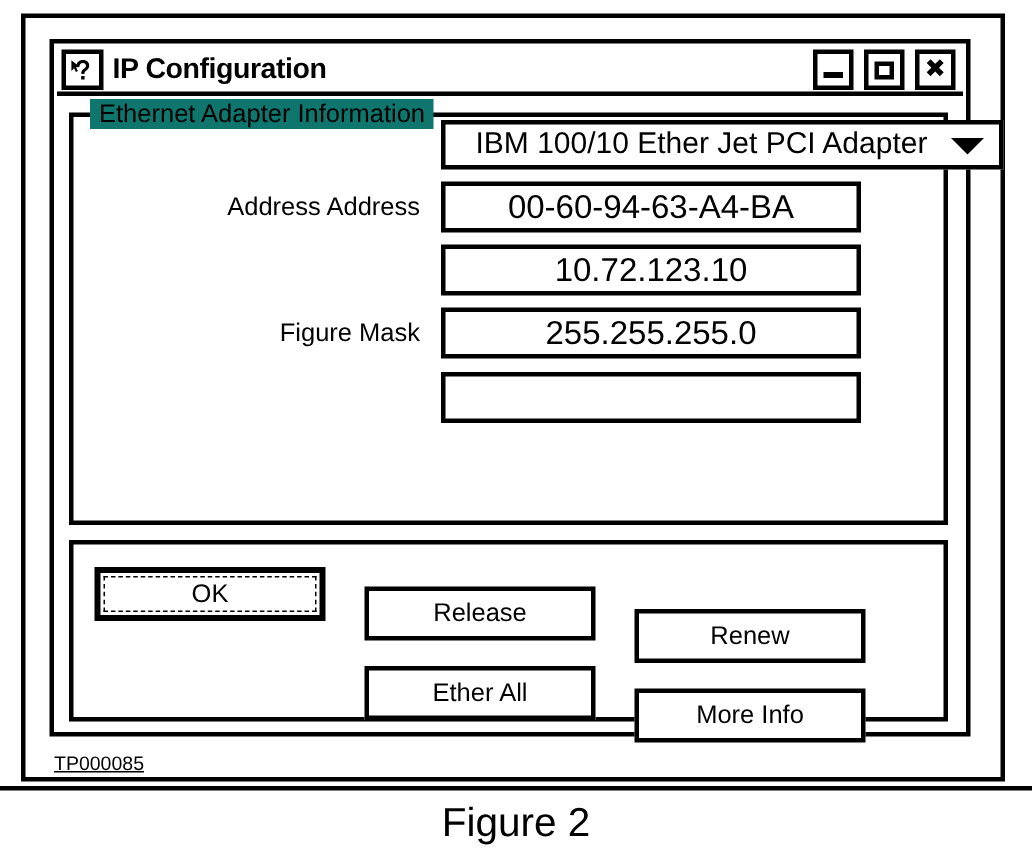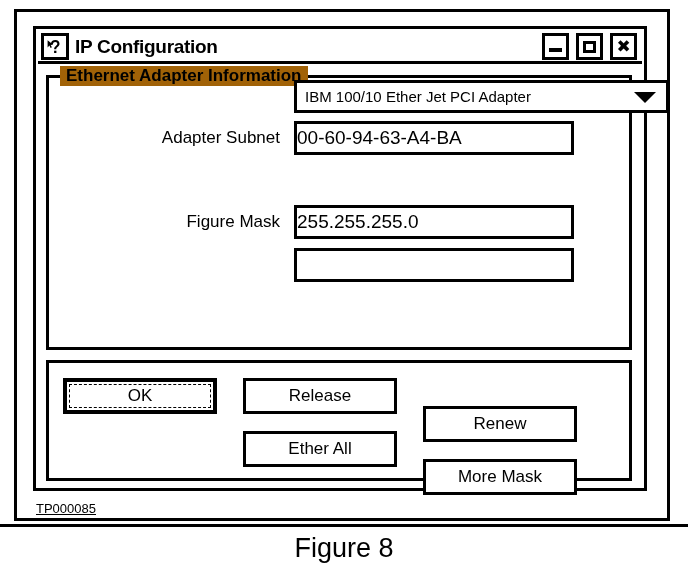--- a/index.html
+++ b/index.html
@@ -106,26 +106,25 @@
   #adapter-group {
     position: absolute;
     left: 10px; top: 46px;
     width: 586px; height: 275px;
     border: 3px solid #000;
     box-sizing: border-box;
   }
   #adapter-group-label {
     position: absolute;
     left: 11px; top: -12px;
-    background: #a16207;
+    background: #0f766e;
     padding: 0 6px;
     font-size: 17px;
     white-space: nowrap;
     line-height: 20px;
-    font-weight: bold;
   }
 
   
   .field-row {
     position: absolute;
     left: 0;
     width: 586px;
     height: 34px;
   }
   #row-adapter { top: 43px; }
@@ -143,41 +142,42 @@
     font-size: 17px;
     white-space: nowrap;
   }
   .field-box {
     position: absolute;
     left: 245px; top: 0;
     width: 280px; height: 34px;
     border: 3px solid #000;
     box-sizing: border-box;
     background: #fff;
-    font-size: 19px;
+    font-size: 22px;
     line-height: 28px;
+    text-align: center;
     white-space: nowrap;
     overflow: hidden;
   }
 
   
   #adapter-select {
     position: absolute;
     left: 245px; top: 2px;
     width: 375px; height: 33px;
     border: 3px solid #000;
     box-sizing: border-box;
     background: #fff;
   }
   #adapter-select-value {
     position: absolute;
-    left: 8px; top: 0;
+    left: 20px; top: 0;
     height: 27px;
     line-height: 27px;
-    font-size: 15px;
+    font-size: 20px;
     white-space: nowrap;
   }
   #adapter-select-arrow {
     position: absolute;
     right: 10px; top: 9px;
     width: 0; height: 0;
     border-left: 11px solid transparent;
     border-right: 11px solid transparent;
     border-top: 11px solid #000;
   }
@@ -197,21 +197,21 @@
     box-sizing: border-box;
     background: #fff;
     font-size: 17px;
     line-height: 30px;
     text-align: center;
     white-space: nowrap;
   }
   .btn.row1 { top: 15px; }
   .btn.row2 { top: 68px; }
   .btn.col1 { left: 14px; }
-  .btn.col2 { left: 194px; }
+  .btn.col2 { left: 194px; margin-top: 13px; }
   .btn.col3 { left: 374px; margin-top: 28px; }
 
   
   #btn-ok {
     border-width: 4px;
   }
   #btn-ok .focus-rect {
     position: absolute;
     left: 2px; top: 2px;
     right: 2px; bottom: 2px;
@@ -284,25 +284,26 @@
     <div id="adapter-group">
 
       <div id="adapter-group-label">Ethernet Adapter Information</div>
 
       <div id="adapter-select">
         <div id="adapter-select-value">IBM 100/10 Ether Jet PCI Adapter</div>
         <div id="adapter-select-arrow"></div>
       </div>
 
       <div class="field-row" id="row-adapter">
-        <div class="field-label">Adapter Subnet</div>
+        <div class="field-label">Address Address</div>
         <div class="field-box">00-60-94-63-A4-BA</div>
       </div>
 
       <div class="field-row" id="row-ip">
+        <div class="field-box">10.72.123.10</div>
       </div>
 
       <div class="field-row" id="row-subnet">
         <div class="field-label">Figure Mask</div>
         <div class="field-box">255.255.255.0</div>
       </div>
 
       <div class="field-row" id="row-extra">
         <div class="field-label"></div>
         <div class="field-box"></div>
@@ -313,21 +314,21 @@
 
       <div class="btn row1 col1" id="btn-ok">
         <span class="btn-label">OK</span>
         <span class="focus-rect"></span>
       </div>
 
       <div class="btn row1 col2">Release</div>
       <div class="btn row1 col3">Renew</div>
 
       <div class="btn row2 col2">Ether All</div>
-      <div class="btn row2 col3">More Mask</div>
+      <div class="btn row2 col3">More Info</div>
     </div>
   </div>
 
   <div id="figure-id">TP000085</div>
   <div id="figure-rule"></div>
-  <div id="figure-caption">Figure 8</div>
+  <div id="figure-caption">Figure 2</div>
 
 </div>
 
 </body></html>

